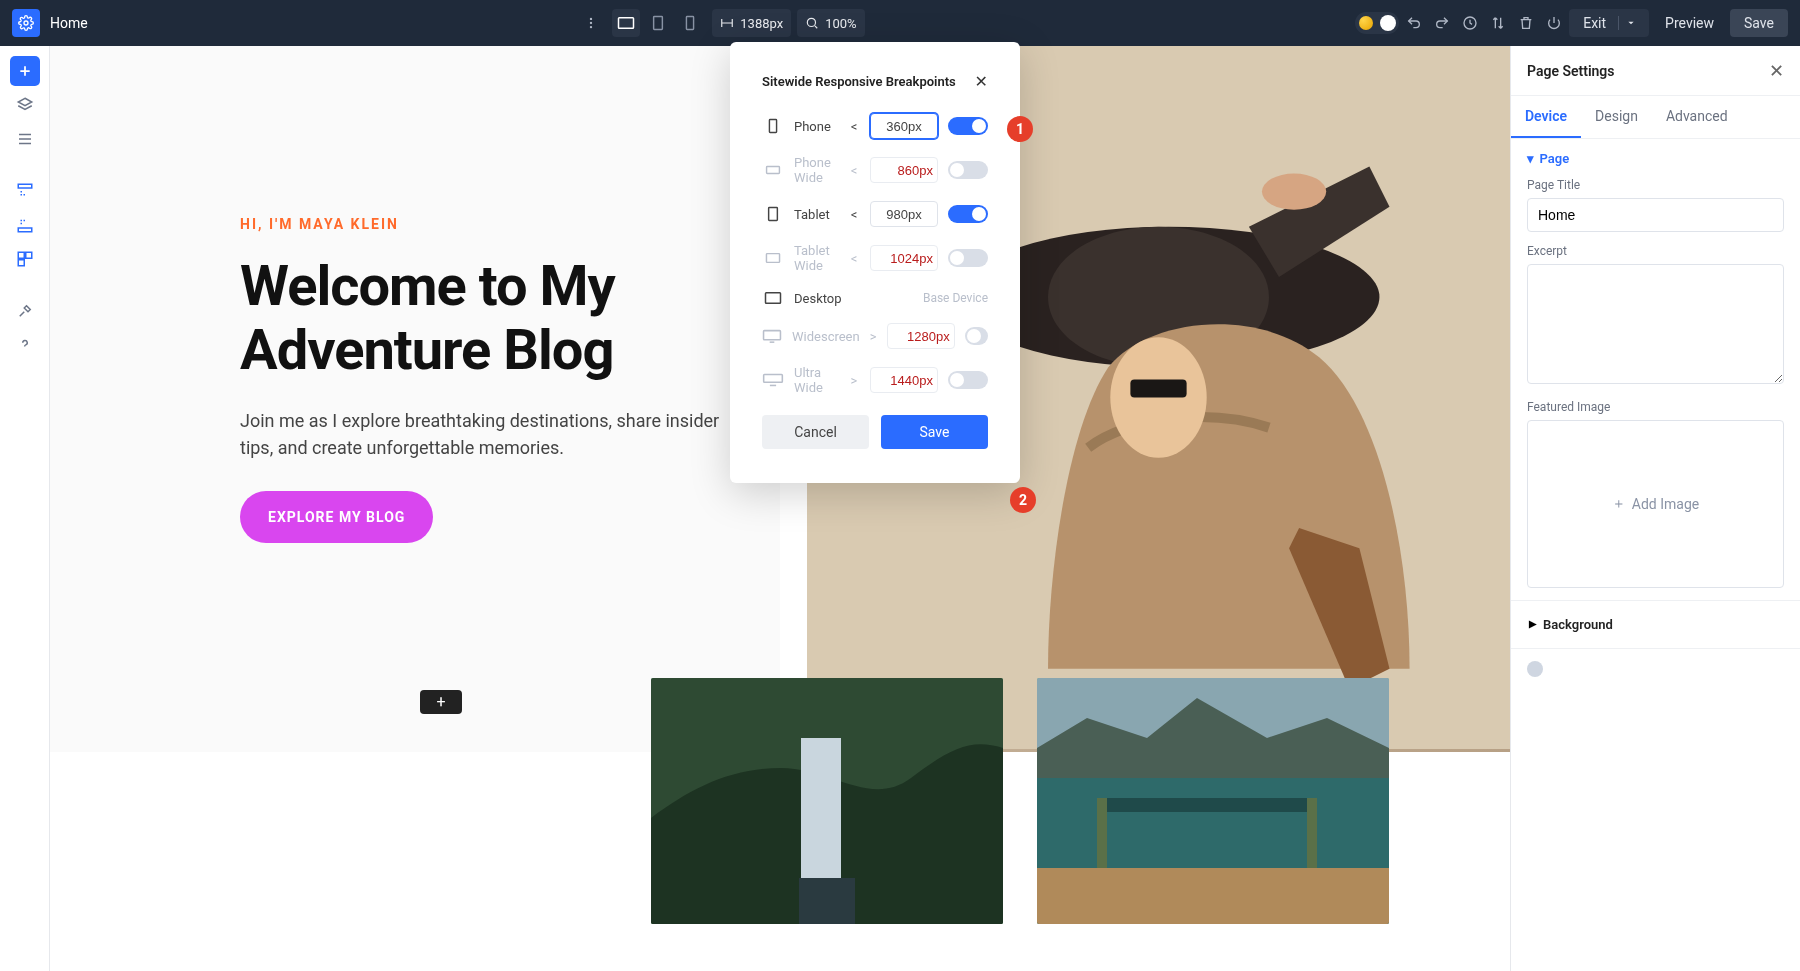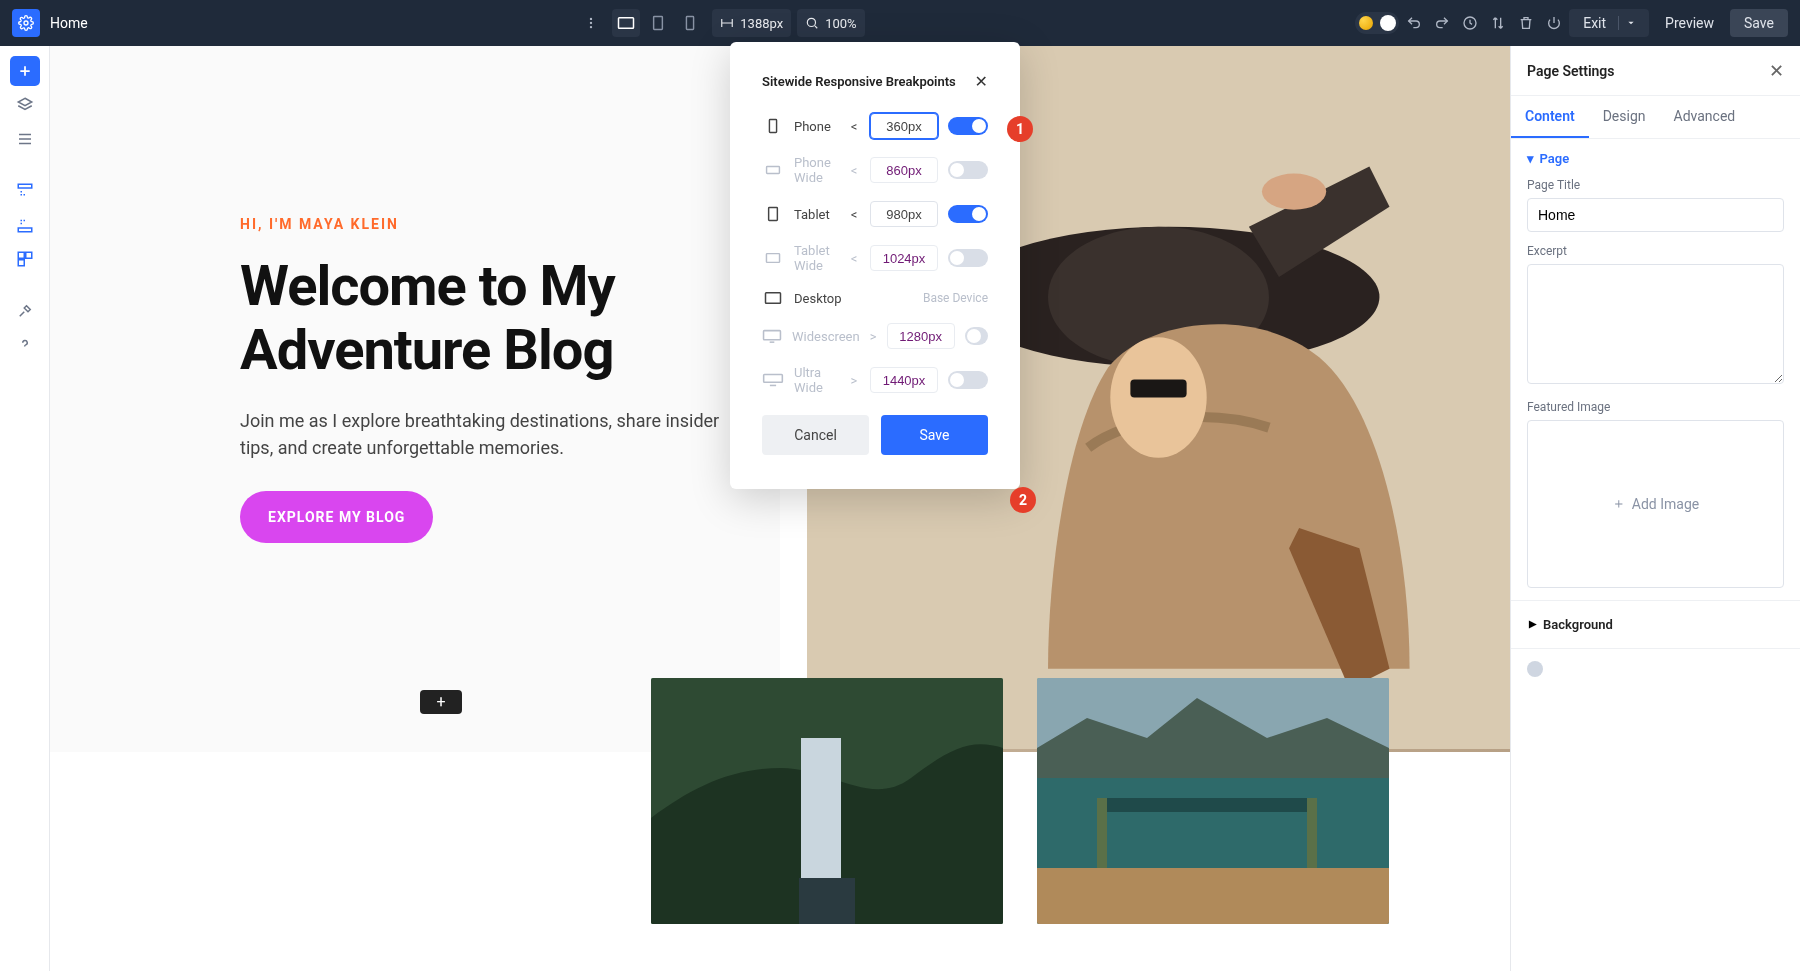--- a/index.html
+++ b/index.html
@@ -70,28 +70,28 @@
 .modal .mhdr{display:flex;align-items:center;justify-content:space-between;padding:14px 16px;}
 .modal .mhdr .mt{font-size:13px;font-weight:600;color:#222;}
 .modal .mclose{color:#333;font-size:16px;}
 .modal .row{display:flex;align-items:center;gap:10px;padding:8px 16px;font-size:13px;color:#444;}
 .modal .row.dis{color:#b9bfcb;}
 .modal .row .ric{width:22px;height:18px;display:flex;align-items:center;justify-content:center;color:currentColor;}
 .modal .row .rlbl{flex:1;}
 .modal .row .rop{width:12px;color:currentColor;text-align:center;}
 .modal .row .rin{width:68px;height:26px;border:1px solid #dfe3ea;border-radius:4px;text-align:center;font-size:13px;padding:0 4px;color:#444;}
 .modal .row .rin.foc{border-color:#2b6cff;box-shadow:0 0 0 1px #2b6cff;}
-.modal .row .rin.dis{color:#701a75;border-color:#e9ecf1;background:#fff;}
+.modal .row .rin.dis{color:#b91c1c;border-color:#e9ecf1;background:#fff;text-align:right;}
 .modal .row .base{font-size:12px;color:#b9bfcb;}
 .toggle{width:40px;height:18px;border-radius:20px;background:#d9dee7;position:relative;}
 .toggle .k{width:14px;height:14px;border-radius:50%;background:#fff;position:absolute;top:2px;left:2px;}
 .toggle.on{background:#2b6cff;}
 .toggle.on .k{left:24px;}
 .modal .mbtns{display:flex;gap:12px;padding:12px 16px 18px;}
-.modal .mbtn{flex:1;height:40px;border-radius:4px;display:flex;align-items:center;justify-content:center;font-size:14px;}
+.modal .mbtn{flex:1;height:34px;border-radius:4px;display:flex;align-items:center;justify-content:center;font-size:14px;}
 .modal .mbtn.cancel{background:#eef0f3;color:#444;}
 .modal .mbtn.save{background:#2b6cff;color:#fff;}
 
 
 .anno{position:absolute;width:26px;height:26px;border-radius:50%;background:#e63e2a;color:#fff;display:flex;align-items:center;justify-content:center;font-weight:700;font-size:14px;z-index:60;}
 
 svg{display:block;}
 </style>
 </head>
 <body>
@@ -301,21 +301,21 @@
     </div>
   </div>
 </div>
 
 <div class="rpanel">
   <div class="hdr">
     <div class="ttl">Page Settings</div>
     <div class="x">✕</div>
   </div>
   <div class="tabs">
-    <div class="tab active">Content</div>
+    <div class="tab active">Device</div>
     <div class="tab">Design</div>
     <div class="tab">Advanced</div>
   </div>
   <div class="sect">
     <div class="sh">
       <span>▾</span>
       <span>Page</span>
     </div>
     <div class="lbl">Page Title</div>
     <input type="text" value="Home" style="">

